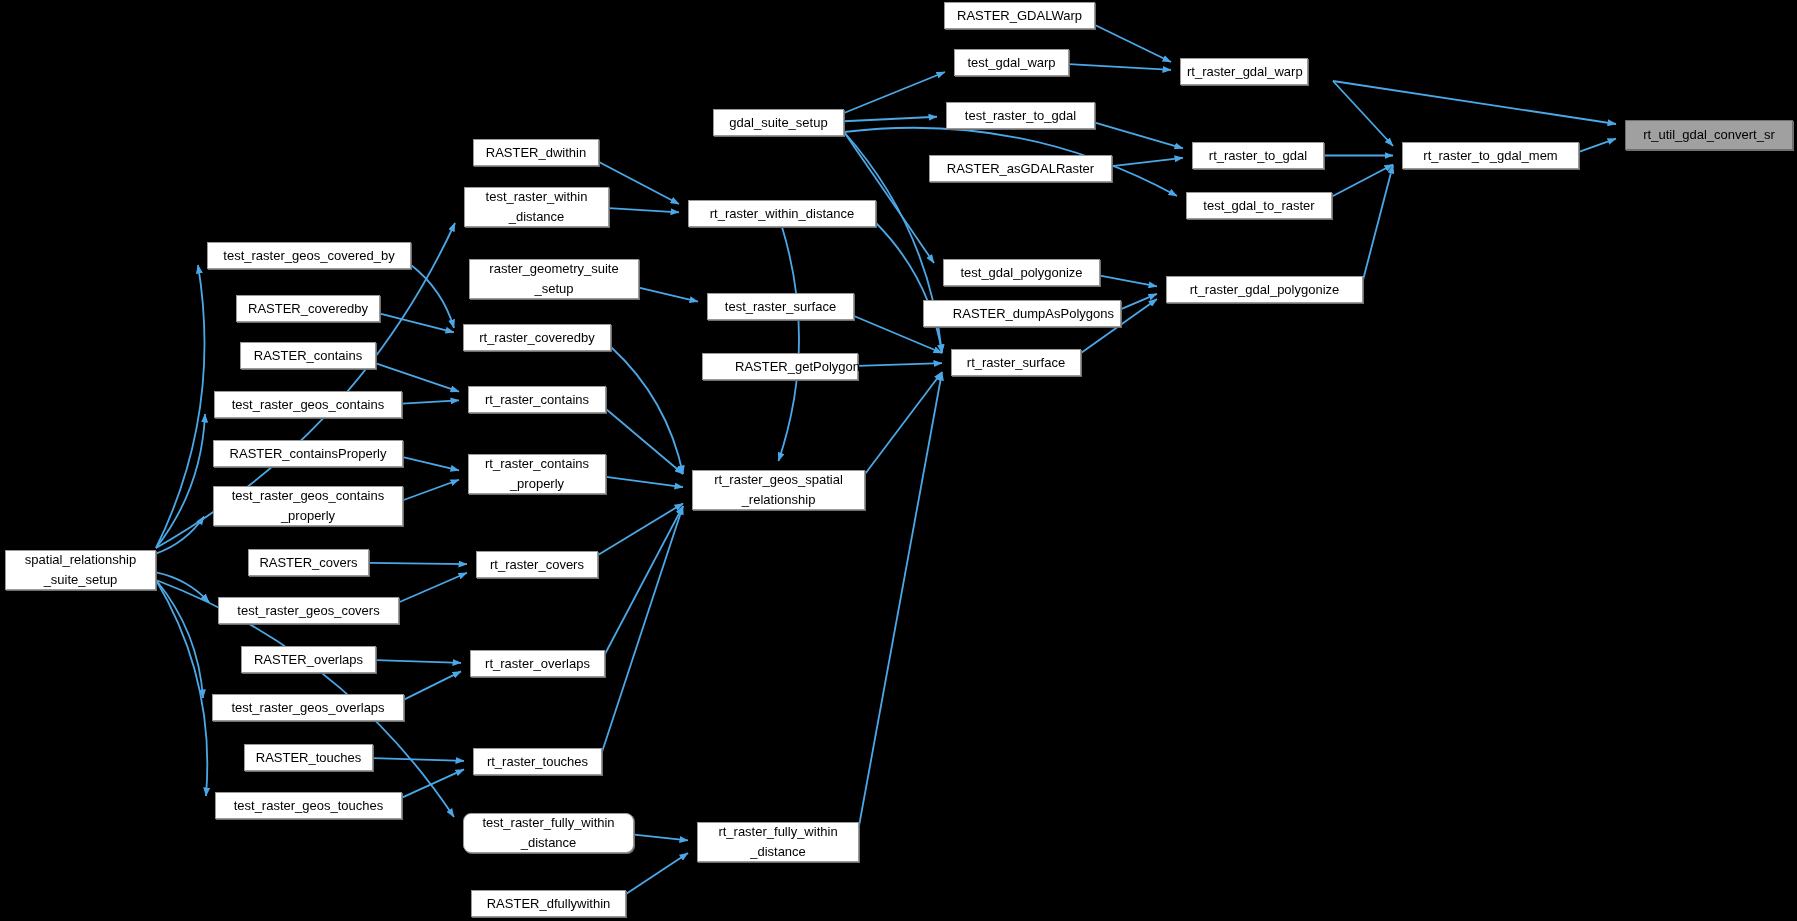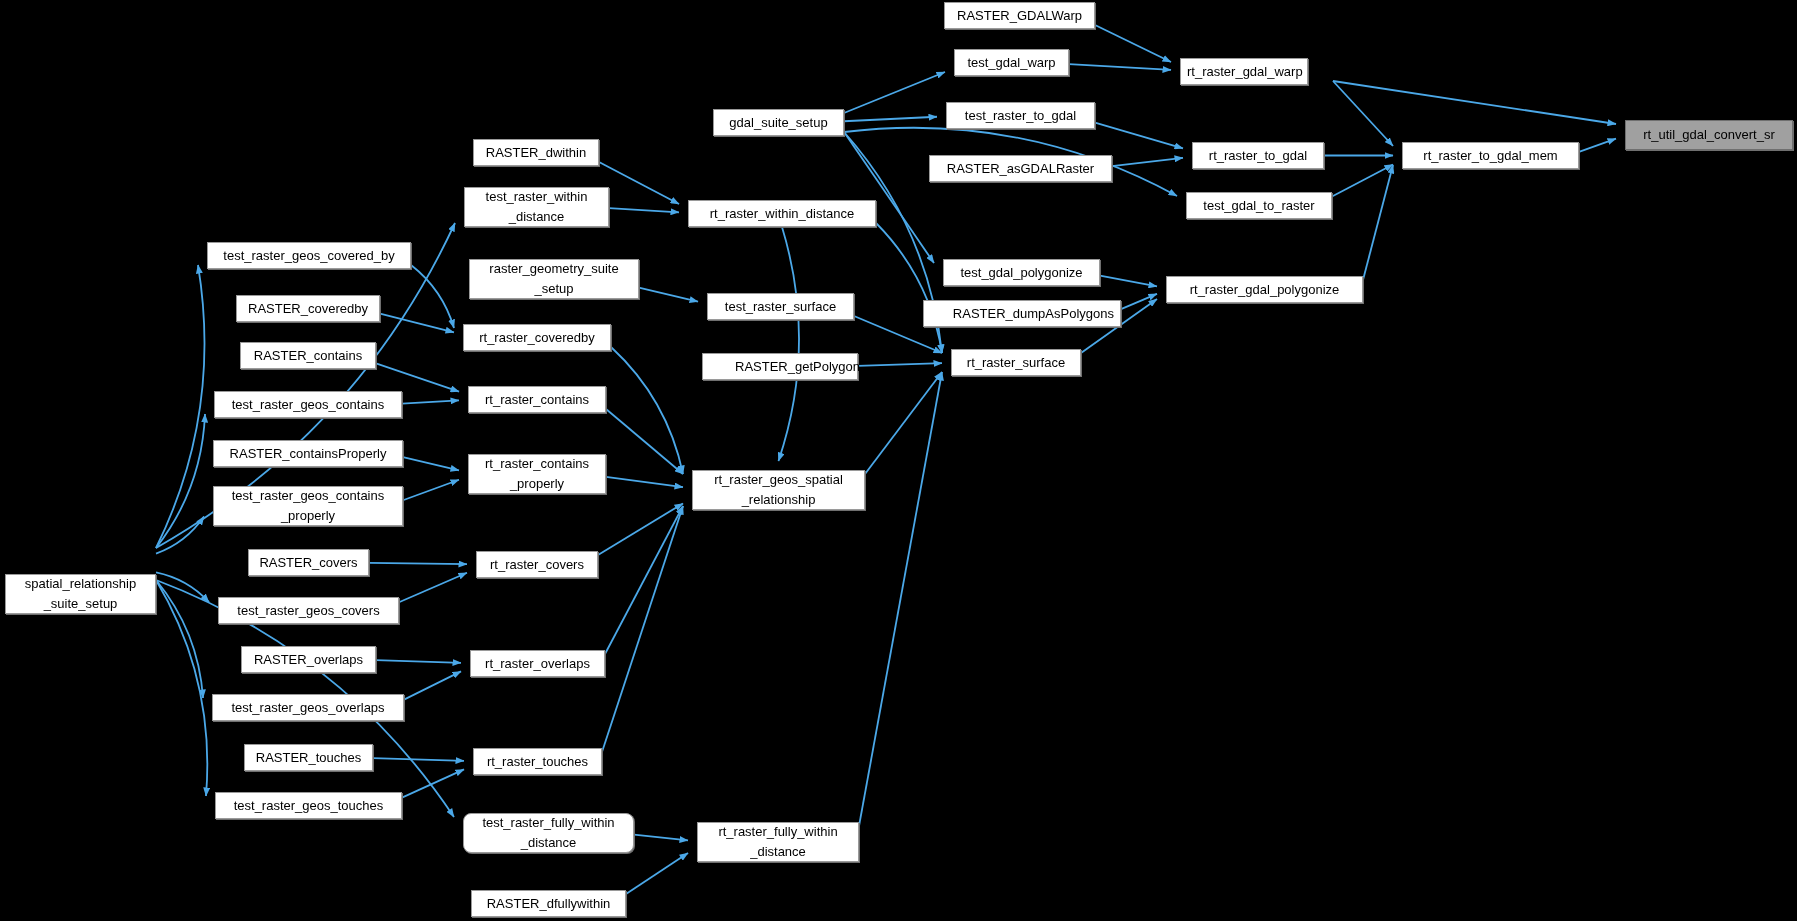--- a/index.html
+++ b/index.html
@@ -111,21 +111,21 @@
         <path d="M 1081 353 L 1157 299" fill="none" stroke="#4ba8e8" stroke-width="1.8" marker-end="url(#arrowhead)"></path>
         <path d="M 1333 81 L 1393 146" fill="none" stroke="#4ba8e8" stroke-width="1.8" marker-end="url(#arrowhead)"></path>
         <path d="M 1324 155.5 L 1393 155.5" fill="none" stroke="#4ba8e8" stroke-width="1.8" marker-end="url(#arrowhead)"></path>
         <path d="M 1332 196.5 L 1393 164.5" fill="none" stroke="#4ba8e8" stroke-width="1.8" marker-end="url(#arrowhead)"></path>
         <path d="M 1363 280 L 1393 165" fill="none" stroke="#4ba8e8" stroke-width="1.8" marker-end="url(#arrowhead)"></path>
         <path d="M 1333 81 L 1616 124" fill="none" stroke="#4ba8e8" stroke-width="1.8" marker-end="url(#arrowhead)"></path>
         <path d="M 1579 151.81 L 1616 138.69" fill="none" stroke="#4ba8e8" stroke-width="1.8" marker-end="url(#arrowhead)"></path>
       </g>
   </svg>
   <div id="nodes-group">
-      <div class="node" style="left: 5px; top: 574px; width: 151px; height: 40px;"><span class="node-label">spatial_relationship
+      <div class="node" style="left: 5px; top: 550px; width: 151px; height: 40px;"><span class="node-label">spatial_relationship
 _suite_setup</span></div>
       <div class="node" style="left: 207px; top: 242px; width: 204px; height: 27px;"><span class="node-label">test_raster_geos_covered_by</span></div>
       <div class="node" style="left: 236px; top: 295px; width: 144px; height: 27px;"><span class="node-label">RASTER_coveredby</span></div>
       <div class="node" style="left: 240px; top: 342px; width: 136px; height: 27px;"><span class="node-label">RASTER_contains</span></div>
       <div class="node" style="left: 214px; top: 391px; width: 188px; height: 27px;"><span class="node-label">test_raster_geos_contains</span></div>
       <div class="node" style="left: 213px; top: 440px; width: 190px; height: 27px;"><span class="node-label">RASTER_containsProperly</span></div>
       <div class="node" style="left: 213px; top: 486px; width: 190px; height: 40px;"><span class="node-label">test_raster_geos_contains
 _properly</span></div>
       <div class="node" style="left: 248px; top: 549px; width: 121px; height: 27px;"><span class="node-label">RASTER_covers</span></div>
       <div class="node" style="left: 218px; top: 597px; width: 181px; height: 27px;"><span class="node-label">test_raster_geos_covers</span></div>

